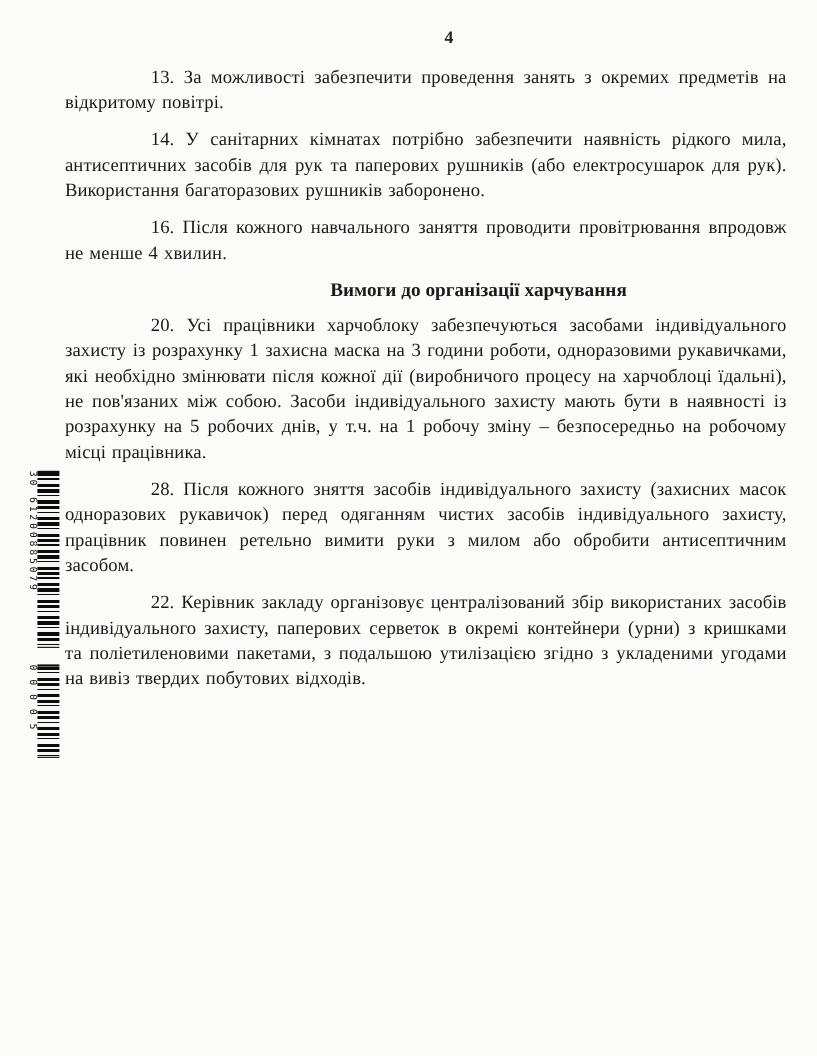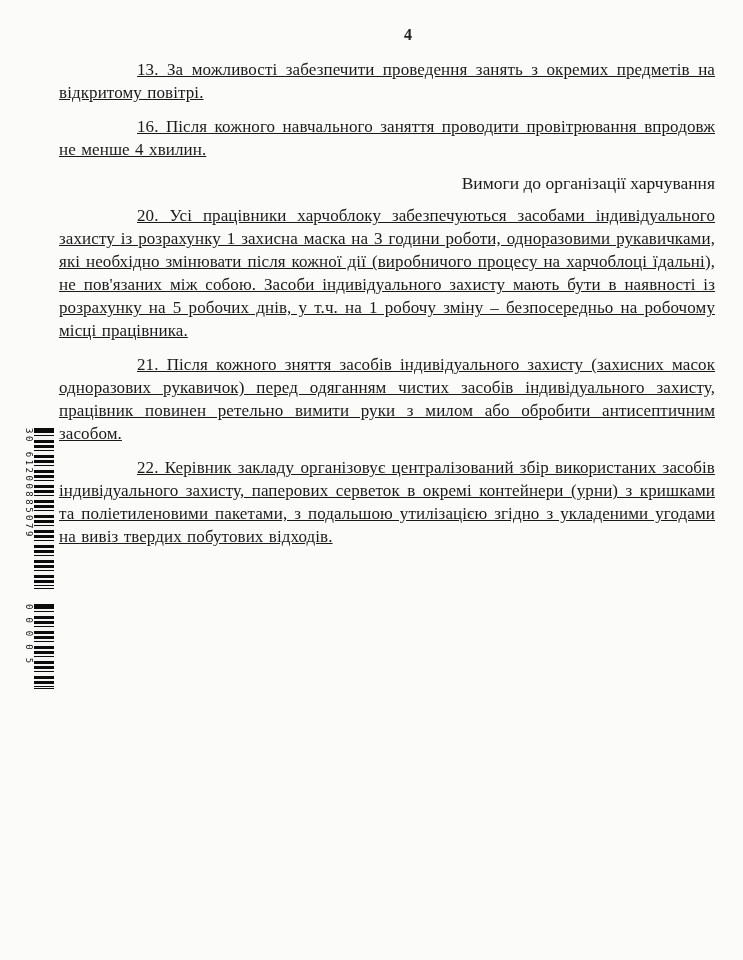--- a/index.html
+++ b/index.html
@@ -34,32 +34,31 @@
     right: 28px;
   }
   .para {
     margin: 0 0 11px 0;
     font-size: 17px;
     line-height: 23px;
     text-align: justify;
     text-indent: 78px;
     word-spacing: 1px;
     letter-spacing: 0.1px;
-    text-decoration: underline;
   }
   .para .caps-em {
     font-style: italic;
     letter-spacing: 0.4px;
   }
   .section-heading {
     margin: 7px 0 9px 0;
     font-size: 17.5px;
     line-height: 23px;
-    font-weight: normal;
-    text-align: right;
+    font-weight: bold;
+    text-align: center;
     padding-left: 96px;
   }
   
   .barcode {
     position: absolute;
     left: 26px;
     top: 428px;
     width: 30px;
     height: 262px;
   }
@@ -97,24 +96,25 @@
 </style>
 </head>
 <body>
 
 <div class="page">
 
   <div class="page-number">4</div>
 
   <div class="content">
     <p class="para">13. За можливості забезпечити проведення занять з окремих предметів на відкритому повітрі.</p>
+    <p class="para">14. У санітарних кімнатах потрібно забезпечити наявність рідкого мила, антисептичних засобів для рук та паперових рушників (або електросушарок для рук). Використання багаторазових рушників заборонено.</p>
     <p class="para">16. Після кожного навчального заняття проводити провітрювання впродовж не менше 4 хвилин.</p>
     <h2 class="section-heading">Вимоги до організації харчування</h2>
     <p class="para">20. Усі працівники харчоблоку забезпечуються засобами індивідуального захисту із розрахунку 1 захисна маска на 3 години роботи, одноразовими рукавичками, які необхідно змінювати після кожної дії (виробничого процесу на харчоблоці їдальні), не пов'язаних між собою. Засоби індивідуального захисту мають бути в наявності із розрахунку на 5 робочих днів, у т.ч. на 1 робочу зміну – безпосередньо на робочому місці працівника.</p>
-    <p class="para">21. Після кожного зняття засобів індивідуального захисту (захисних масок одноразових рукавичок) перед одяганням чистих засобів індивідуального захисту, працівник повинен ретельно вимити руки з милом або обробити антисептичним засобом.</p>
+    <p class="para">28. Після кожного зняття засобів індивідуального захисту (захисних масок одноразових рукавичок) перед одяганням чистих засобів індивідуального захисту, працівник повинен ретельно вимити руки з милом або обробити антисептичним засобом.</p>
     <p class="para">22. Керівник закладу організовує централізований збір використаних засобів індивідуального захисту, паперових серветок в окремі контейнери (урни) з кришками та поліетиленовими пакетами, з подальшою утилізацією згідно з укладеними угодами на вивіз твердих побутових відходів.</p>
   </div>
 
   <div class="barcode">
     <span class="bc-digits d1">30 61200885079</span>
     <div class="bc-bars seg1"></div>
     <span class="bc-digits d2">00005</span>
     <div class="bc-bars seg2"></div>
   </div>
 

